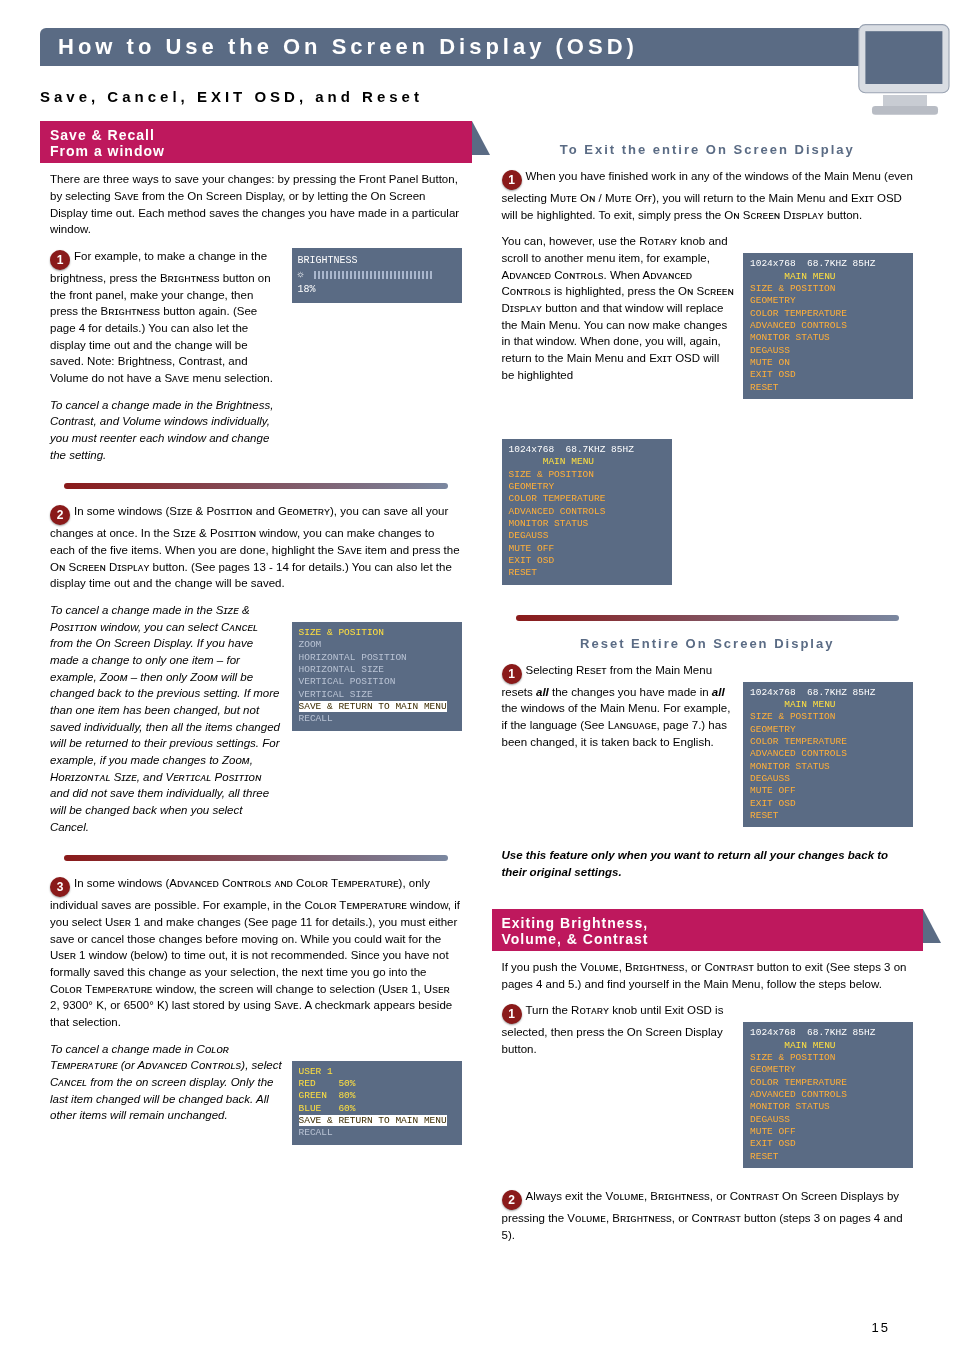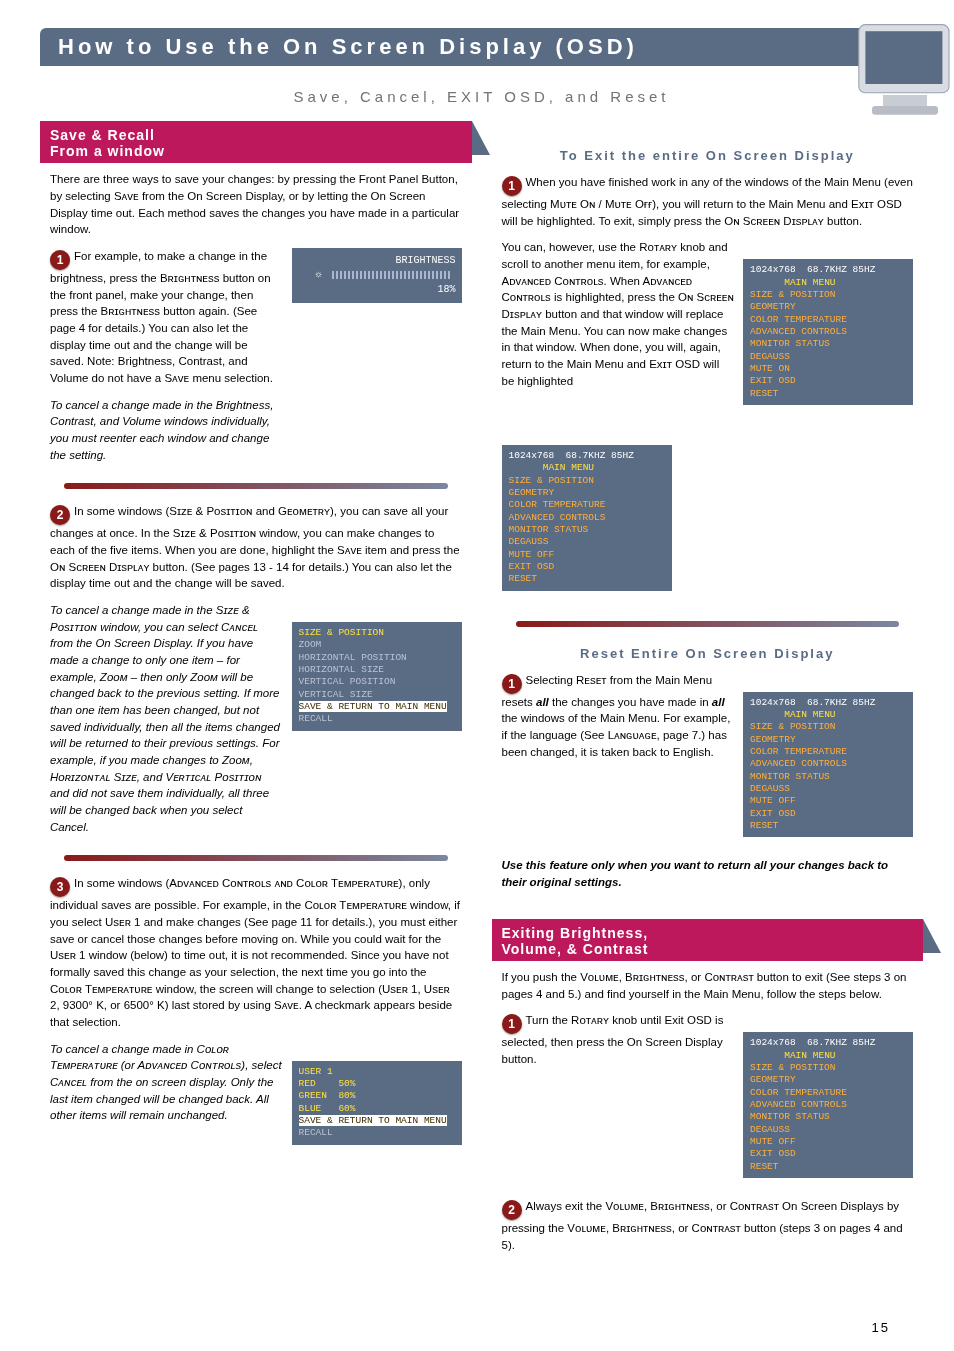--- a/index.html
+++ b/index.html
@@ -1,39 +1,39 @@
 <!DOCTYPE html>
 <html><head>
 <meta charset="utf-8">
 <style>
 html,body{margin:0;padding:0;font-family:Arial,Helvetica,sans-serif;font-size:12px;color:#000;background:#fff}
 .page{width:954px;height:1351px;position:relative;box-sizing:border-box;padding:28px 31px 20px 40px}
 .titlebar{background:#5a6b84;color:#fff;font-family:"Arial Black",Arial,sans-serif;font-weight:900;font-size:22px;letter-spacing:4px;padding:6px 18px;border-radius:6px 6px 0 0;text-transform:none}
 .monitor{position:absolute;top:18px;right:-6px;width:110px;height:110px}
-.subtitle{color:#737373;font-family:"Arial Black",Arial,sans-serif;font-weight:400;letter-spacing:4px;text-align:center;font-size:15px;margin:22px 0 16px}
+.subtitle{color:#000000;font-family:"Arial Black",Arial,sans-serif;font-weight:700;letter-spacing:4px;font-size:15px;margin:22px 0 16px}
 .cols{display:flex;gap:20px}
 .col{flex:1;min-width:0}
 .hdr{background:#be185d;color:#fff;font-family:"Arial Black",Arial,sans-serif;font-weight:900;font-size:14px;letter-spacing:1px;padding:6px 10px 4px;line-height:1.15;position:relative}
 .hdr::after{content:"";position:absolute;right:-18px;top:0;border-top:34px solid transparent;border-left:18px solid #5a6b84}
 .body{padding:8px 10px 12px;font-size:11.5px;line-height:1.45}
 .body p{margin:0 0 10px}
 .body em,.ital{font-style:italic}
 .numbadge{display:inline-block;width:20px;height:20px;border-radius:50%;background:#8a1a1a;color:#fff;font-weight:bold;text-align:center;line-height:20px;font-size:12px;margin-right:4px;vertical-align:-4px;box-shadow:0 1px 2px rgba(0,0,0,.4)}
 .divider{height:6px;border-radius:3px;margin:10px 14px 14px;background:linear-gradient(to right,#8a1a1a,#7a87a0)}
 .osd{background:#5a6b84;color:#fff;font-family:"Courier New",monospace;font-size:9.5px;padding:5px 7px;line-height:1.3;margin:20px 0;text-align:left;white-space:pre}
 .osd .y{color:#ffe040}
 .osd .hi{background:#ffffff;color:#3b2b00}
 .osd .o{color:#ffaf3a}
 .osd .dim{color:#b9c3d4}
 .flex2{display:flex;gap:8px;align-items:flex-start}
 .flex2 .txt{flex:1}
 .flex2 .shot{flex:0 0 170px}
-.sliderosd{background:#5a6b84;color:#fff;font-family:"Courier New",monospace;font-size:10px;padding:6px;text-align:right}
+.sliderosd{background:#5a6b84;color:#fff;font-family:"Courier New",monospace;font-size:10px;padding:6px;text-align:left}
 .sliderosd .track{display:inline-block;width:120px;height:8px;background:repeating-linear-gradient(90deg,#a9b6cc 0 2px,transparent 2px 4px);vertical-align:middle;margin:0 4px}
-.subhdr{color:#5a6b84;font-family:"Arial Black",Arial,sans-serif;font-weight:900;letter-spacing:2px;font-size:13px;text-align:center;margin:18px 0 8px}
+.subhdr{color:#5a6b84;font-family:"Arial Black",Arial,sans-serif;font-weight:900;letter-spacing:2px;font-size:13px;text-align:center;margin:12px 0 8px}
 .bolditalic{font-weight:bold;font-style:italic}
 .pg{position:absolute;bottom:16px;right:64px;font-size:13px;letter-spacing:2px}
 </style>
 </head>
 <body>
 
 <div class="page">
   <div class="titlebar"><span>How to Use the On Screen Display (OSD)</span></div>
   <svg class="monitor" viewBox="0 0 100 100">
       <rect x="8" y="6" width="82" height="62" rx="6" fill="#d9dde3" stroke="#9aa3b2"></rect>

